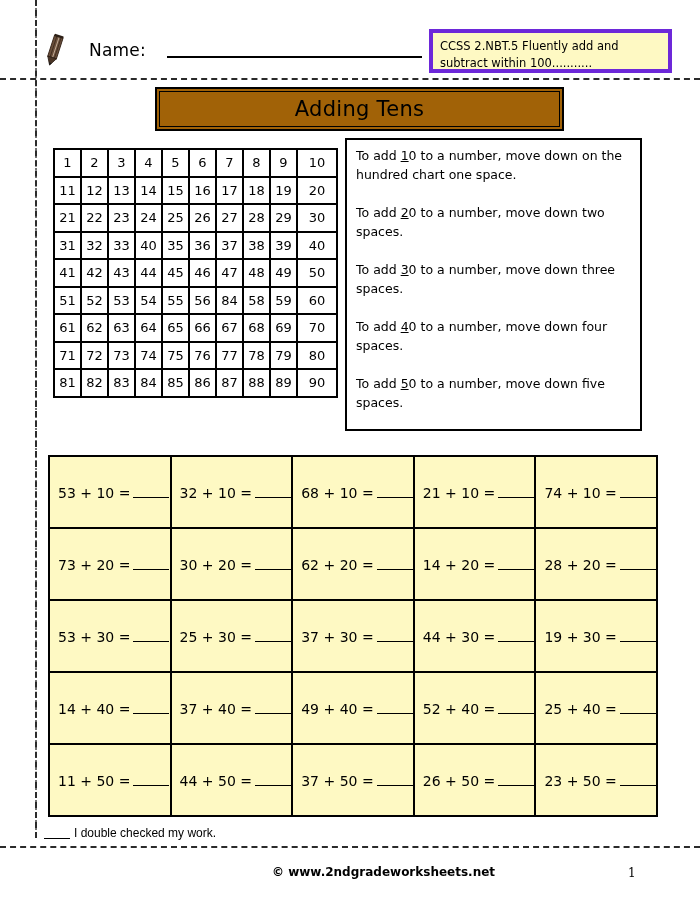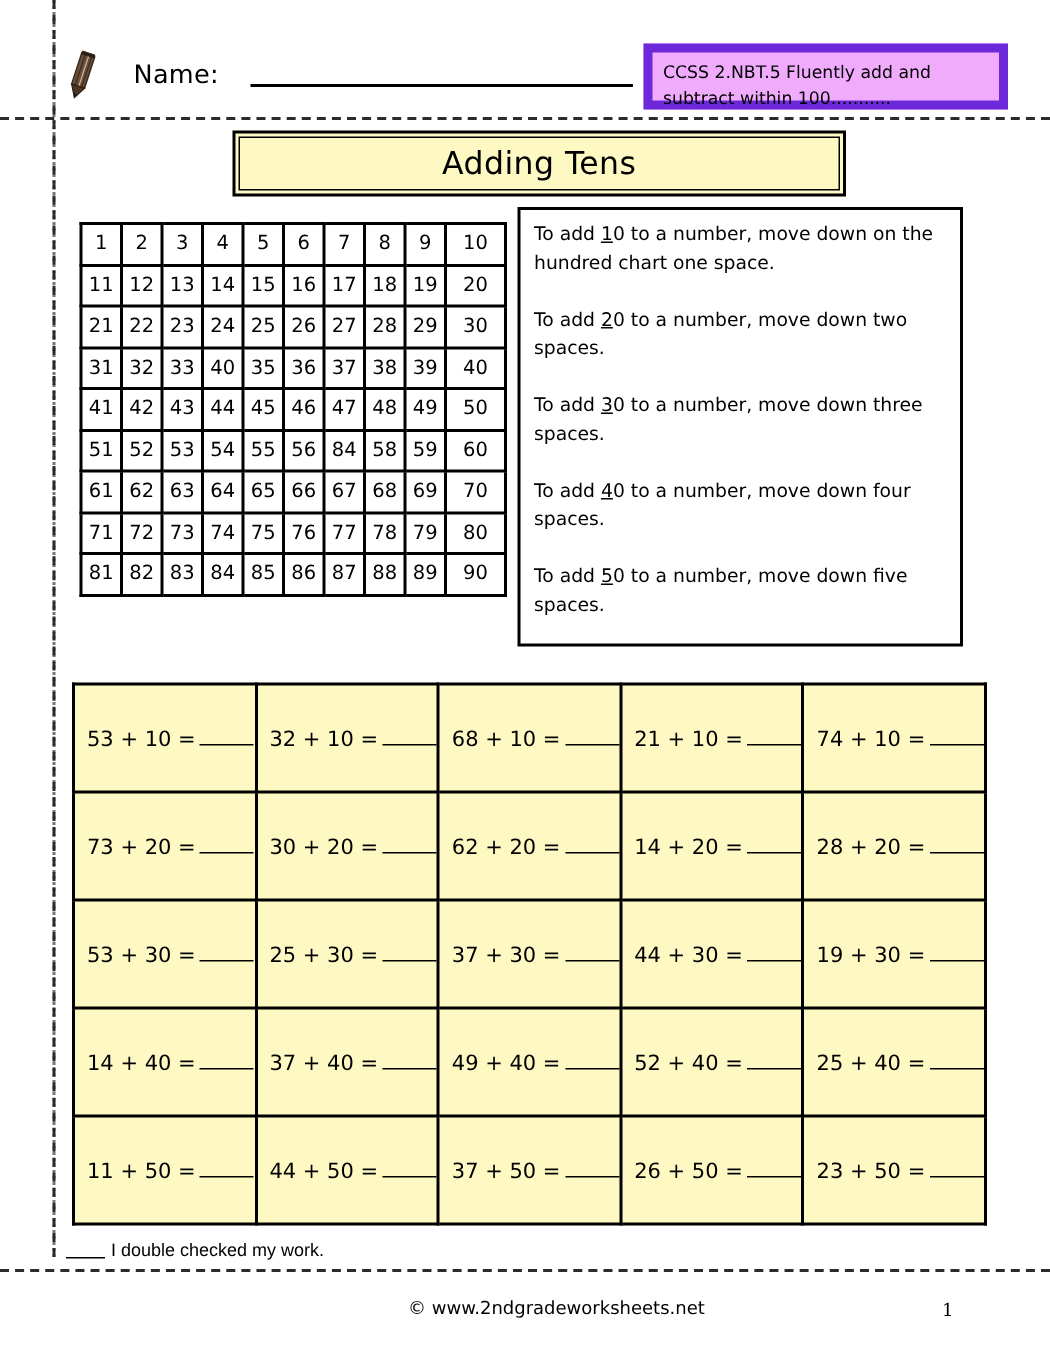--- a/index.html
+++ b/index.html
@@ -81,38 +81,38 @@
     margin-left: 2px;
   }
 
   
   #ccss-box {
     position: absolute;
     left: 429px;
     top: 29px;
     width: 243px;
     height: 44px;
-    border: 6px solid #6d28d9;
-    background: #f0abfc;
+    border: 4px solid #6d28d9;
+    background: #fef9c3;
     padding: 5px 7px 0 7px;
     box-sizing: border-box;
     font-size: 11.5px;
     line-height: 17px;
     font-family: "DejaVu Sans", sans-serif;
   }
 
   
   #title-box {
     position: absolute;
     left: 155px;
     top: 87px;
     width: 409px;
     height: 44px;
     border: 2px solid #000;
-    background: #fef9c3;
+    background: #a16207;
     box-sizing: border-box;
     display: flex;
     align-items: center;
     justify-content: center;
     text-align: center;
   }
   #title-box::after {
     content: "";
     position: absolute;
     left: 2px; top: 2px; right: 2px; bottom: 2px;
@@ -213,20 +213,21 @@
     border-bottom: 1.3px solid #000;
     height: 11px;
     margin-right: 4px;
   }
   #copyright {
     position: absolute;
     left: 272px;
     top: 865px;
     font-size: 12px;
     font-family: "DejaVu Sans", sans-serif;
+    font-weight: bold;
   }
   #page-number {
     position: absolute;
     left: 628px;
     top: 866px;
     font-size: 12px;
     font-family: "DejaVu Serif", serif;
   }
 </style>
 </head>

